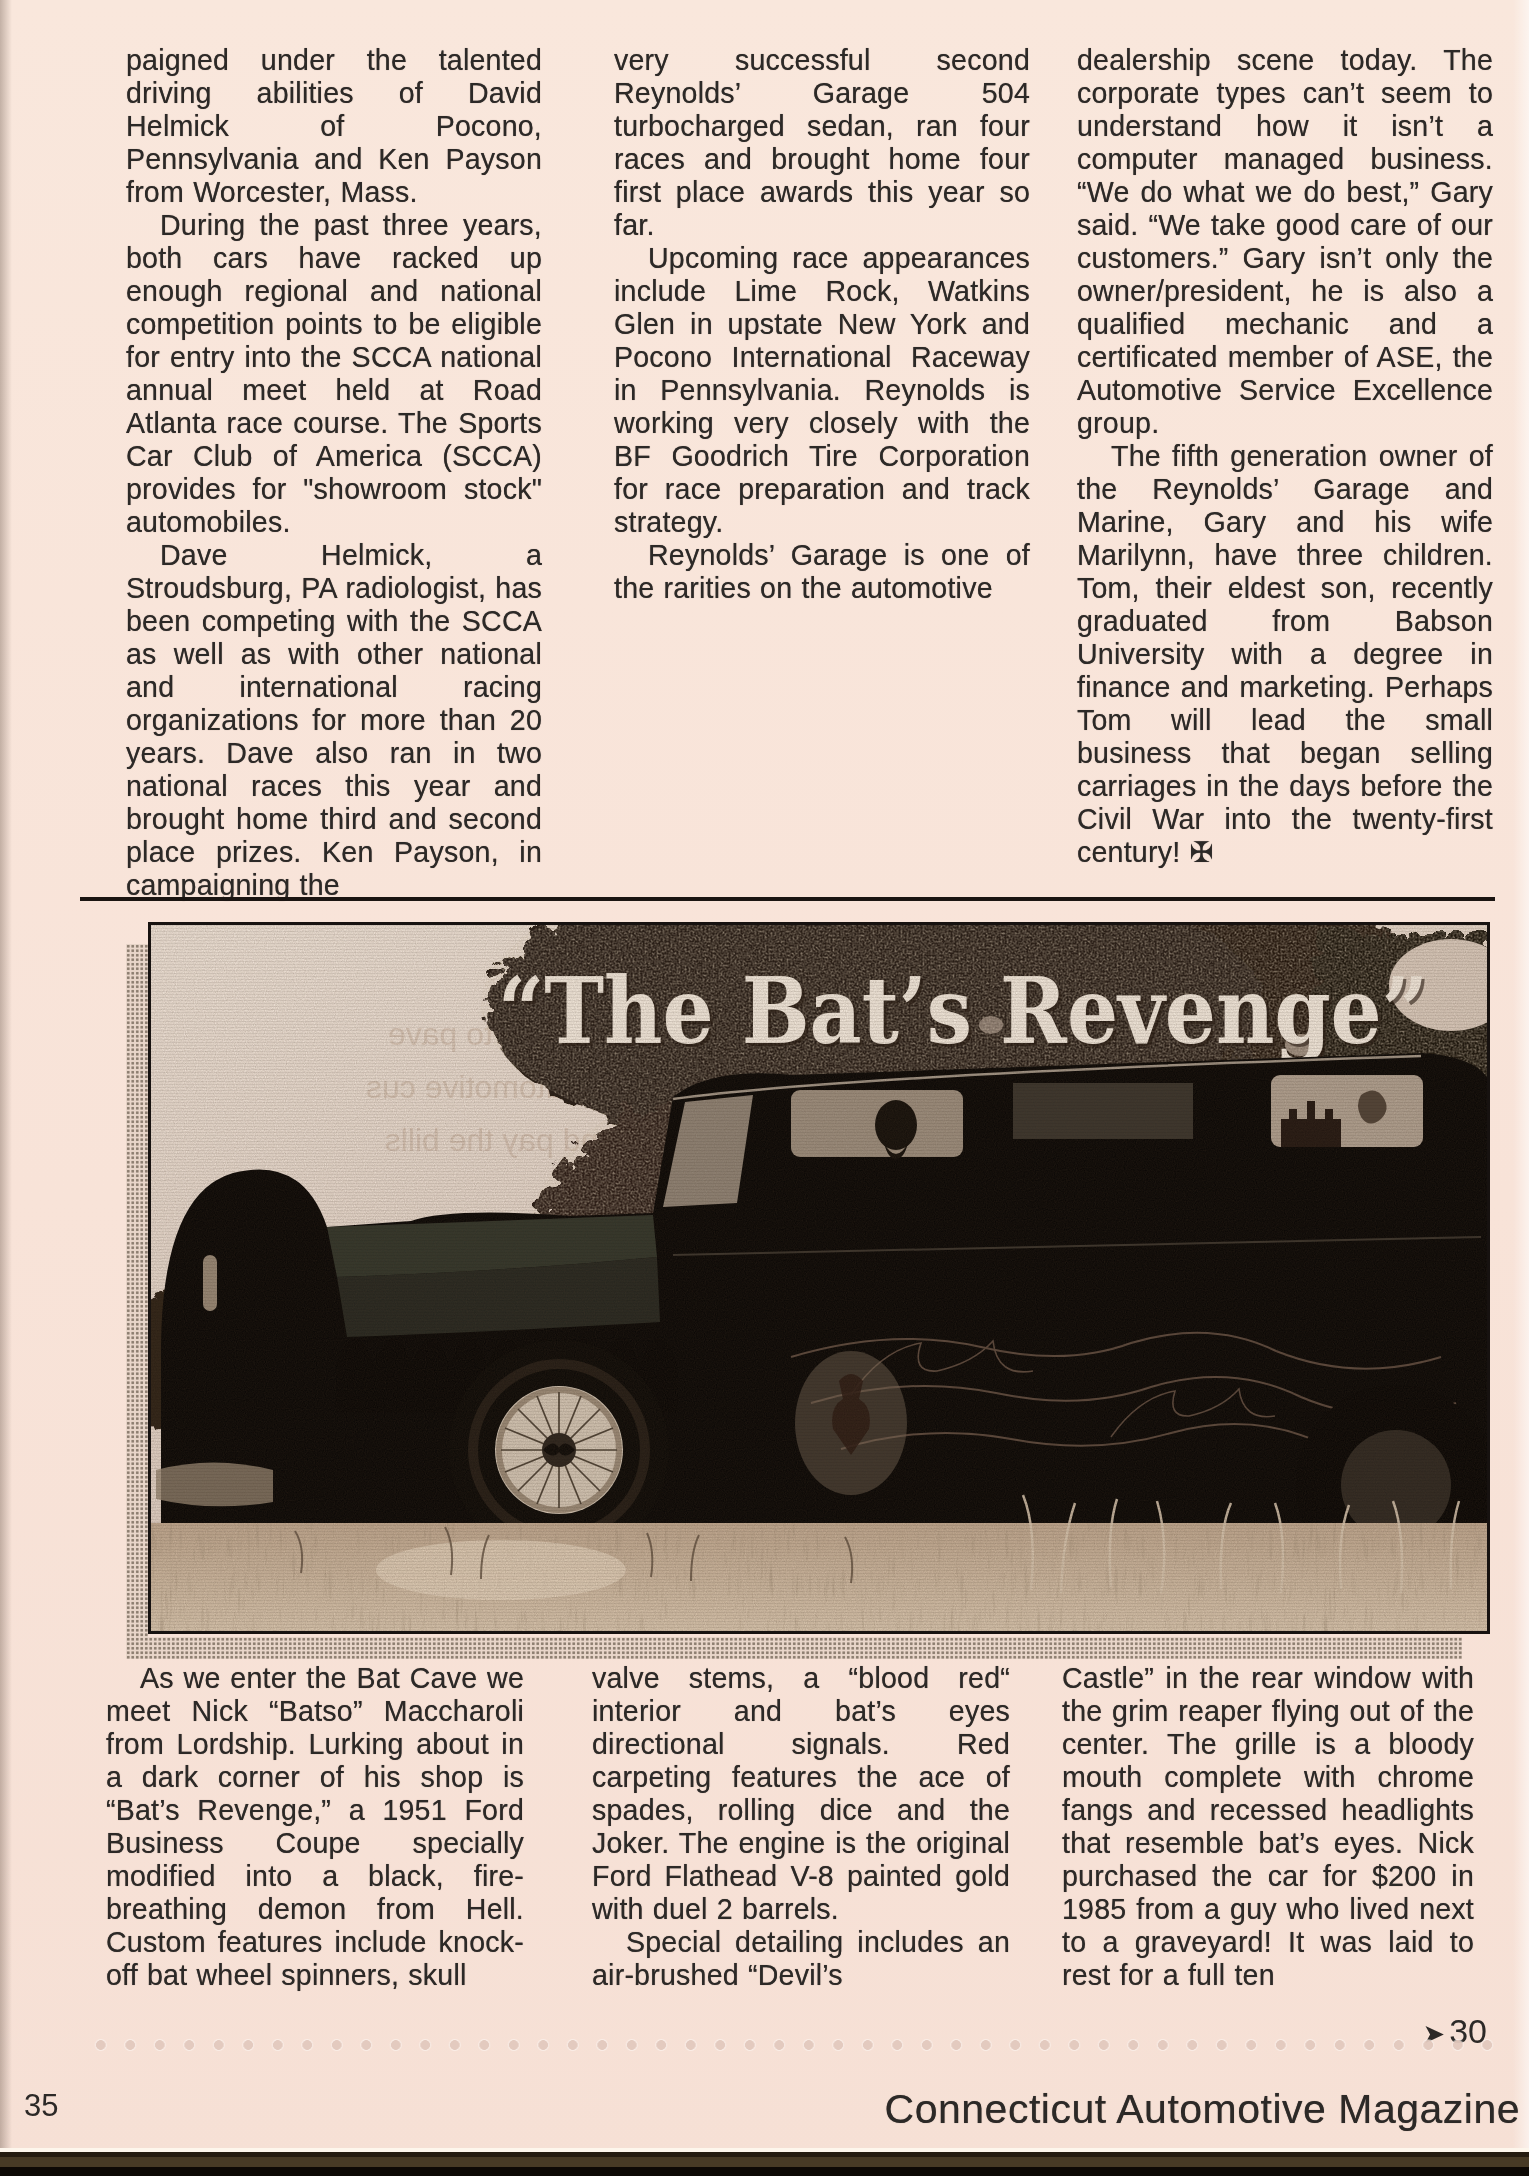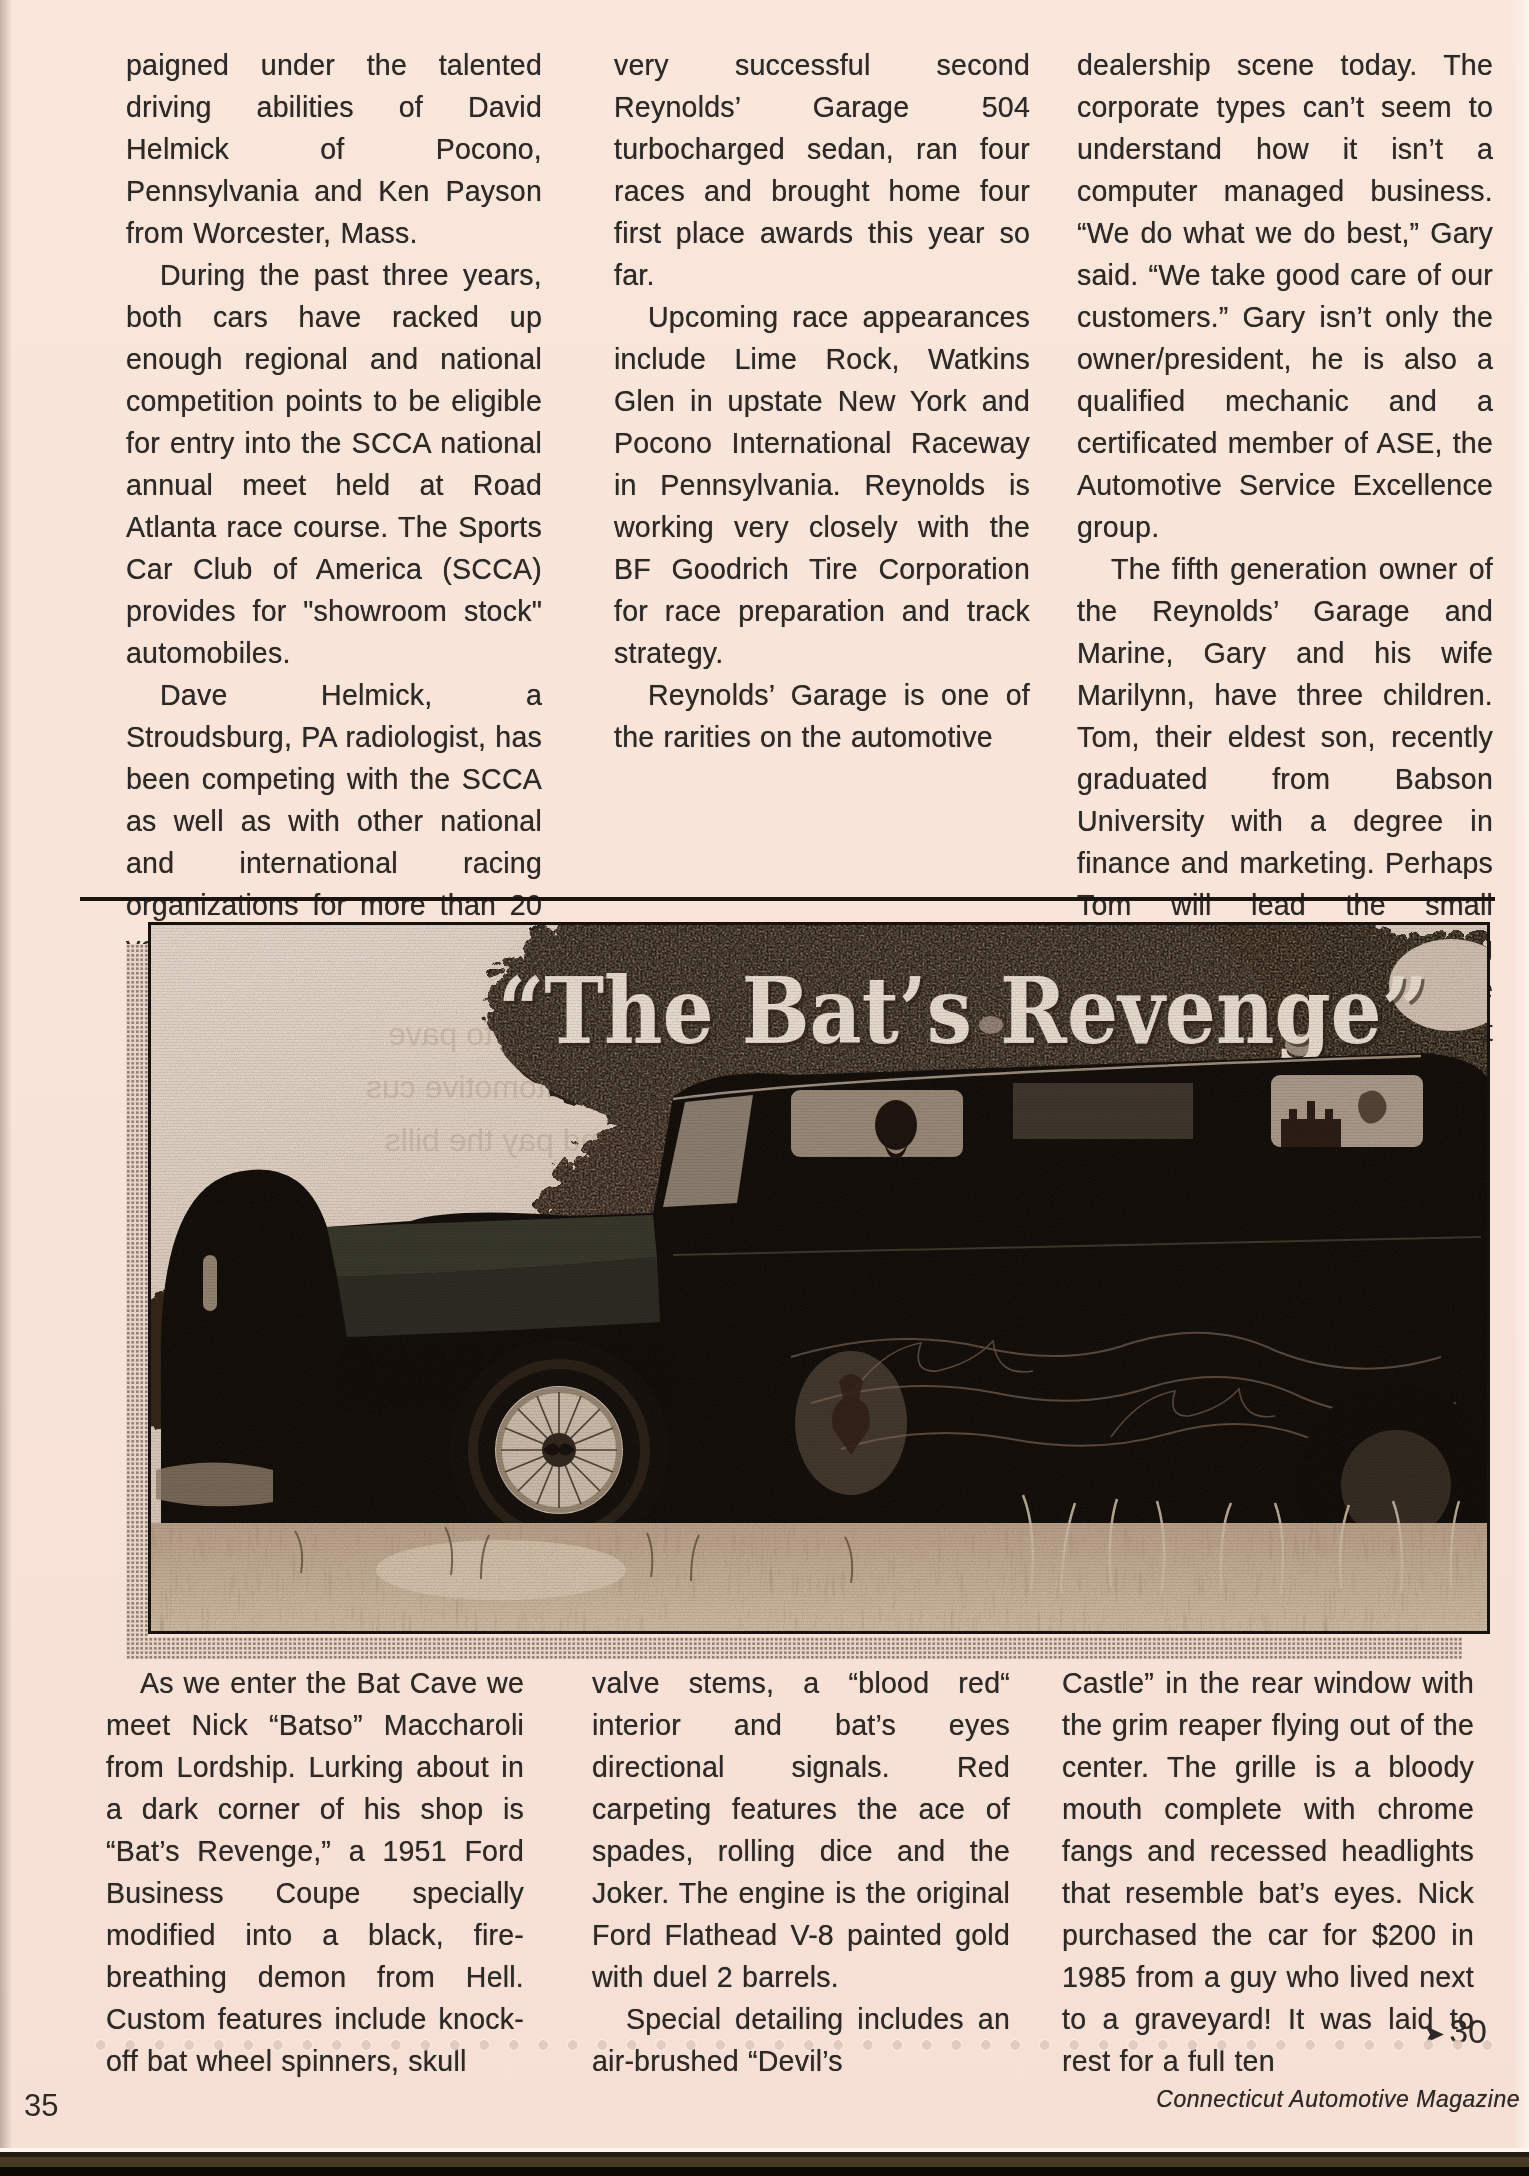--- a/index.html
+++ b/index.html
@@ -15,21 +15,21 @@
   
   .cols{position:absolute;display:flex;}
   .cols .col{width:416px;}
   .cols.top{left:126px;top:44px;}
   .cols.top .col2{margin-left:72px;}
   .cols.top .col3{margin-left:47px;}
   .cols.bottom{left:106px;top:1662px;}
   .cols.bottom .col{width:418px;}
   .cols.bottom .col2{margin-left:68px;}
   .cols.bottom .col3{margin-left:52px;width:412px;}
-  .para{margin:0;font-size:28.6px;line-height:42px;text-align:justify;
+  .para{margin:0;font-size:28.6px;line-height:33px;text-align:justify;
         letter-spacing:.2px;word-spacing:1px;text-shadow:0 0 .7px rgba(55,45,40,.75);}
   .para.indent{text-indent:34px;}
   
   .rule{position:absolute;left:80px;top:897px;width:1415px;height:4px;background:#1b1512;}
   .halftone{background-color:#e9d6ca;
         background-image:radial-gradient(circle,#8d7e70 1.25px,rgba(141,126,112,0) 1.45px);
         background-size:4.5px 4.5px;}
   .shadow-left{position:absolute;left:126px;top:944px;width:22px;height:712px;}
   .shadow-bottom{position:absolute;left:126px;top:1637px;width:1336px;height:22px;}
   .photo-frame{position:absolute;left:148px;top:922px;width:1336px;height:706px;
@@ -37,21 +37,21 @@
   .photo-frame::after{content:"";position:absolute;inset:0;pointer-events:none;
         background:repeating-linear-gradient(0deg,rgba(20,10,5,.07) 0 1px,rgba(0,0,0,0) 1px 3px);}
   
   .continued{position:absolute;top:2012px;right:42px;font-size:30px;white-space:nowrap;}
   .continued .arrow{font-size:27px;letter-spacing:4px;}
   .continued .num{font-size:34px;}
   .dots{position:absolute;left:86px;top:2036px;width:1424px;height:16px;opacity:.95;
         background-image:radial-gradient(circle,#e2c9be 4.6px,rgba(255,255,255,.55) 5.2px,rgba(255,255,255,0) 6.5px);
         background-size:29.5px 16px;background-position:0 1px;}
   .folio-left{position:absolute;left:24px;top:2088px;font-size:31px;}
-  .folio-right{position:absolute;right:9px;top:2086px;font-size:23px;font-style:italic;
+  .folio-right{position:absolute;right:9px;top:2086px;font-size:41px;
         letter-spacing:.5px;text-shadow:0 0 .7px rgba(55,45,40,.75);}
 </style>
 </head>
 <body>
 
 <div class="page">
 
   <div class="edge-left"></div>
   <div class="edge-right"></div>
 

